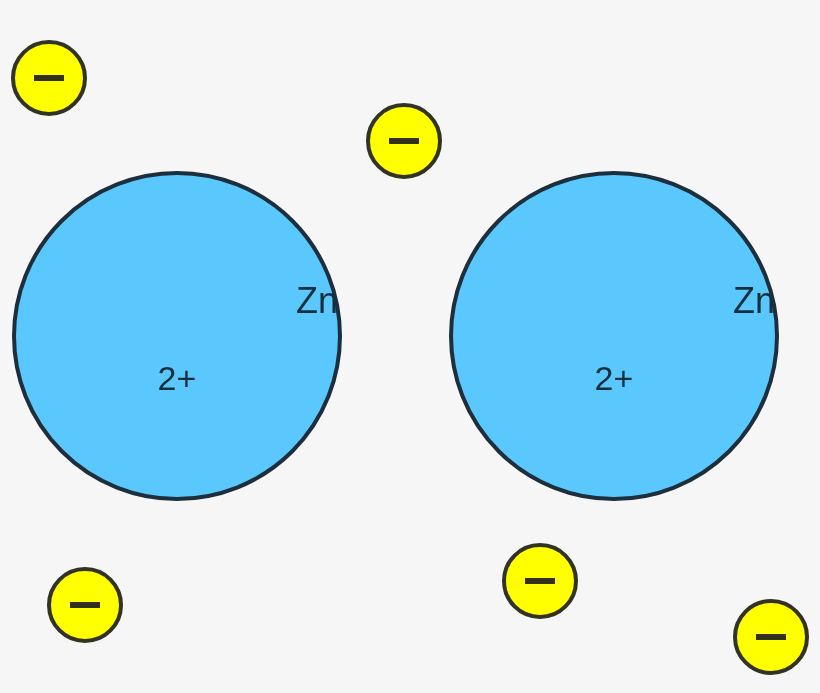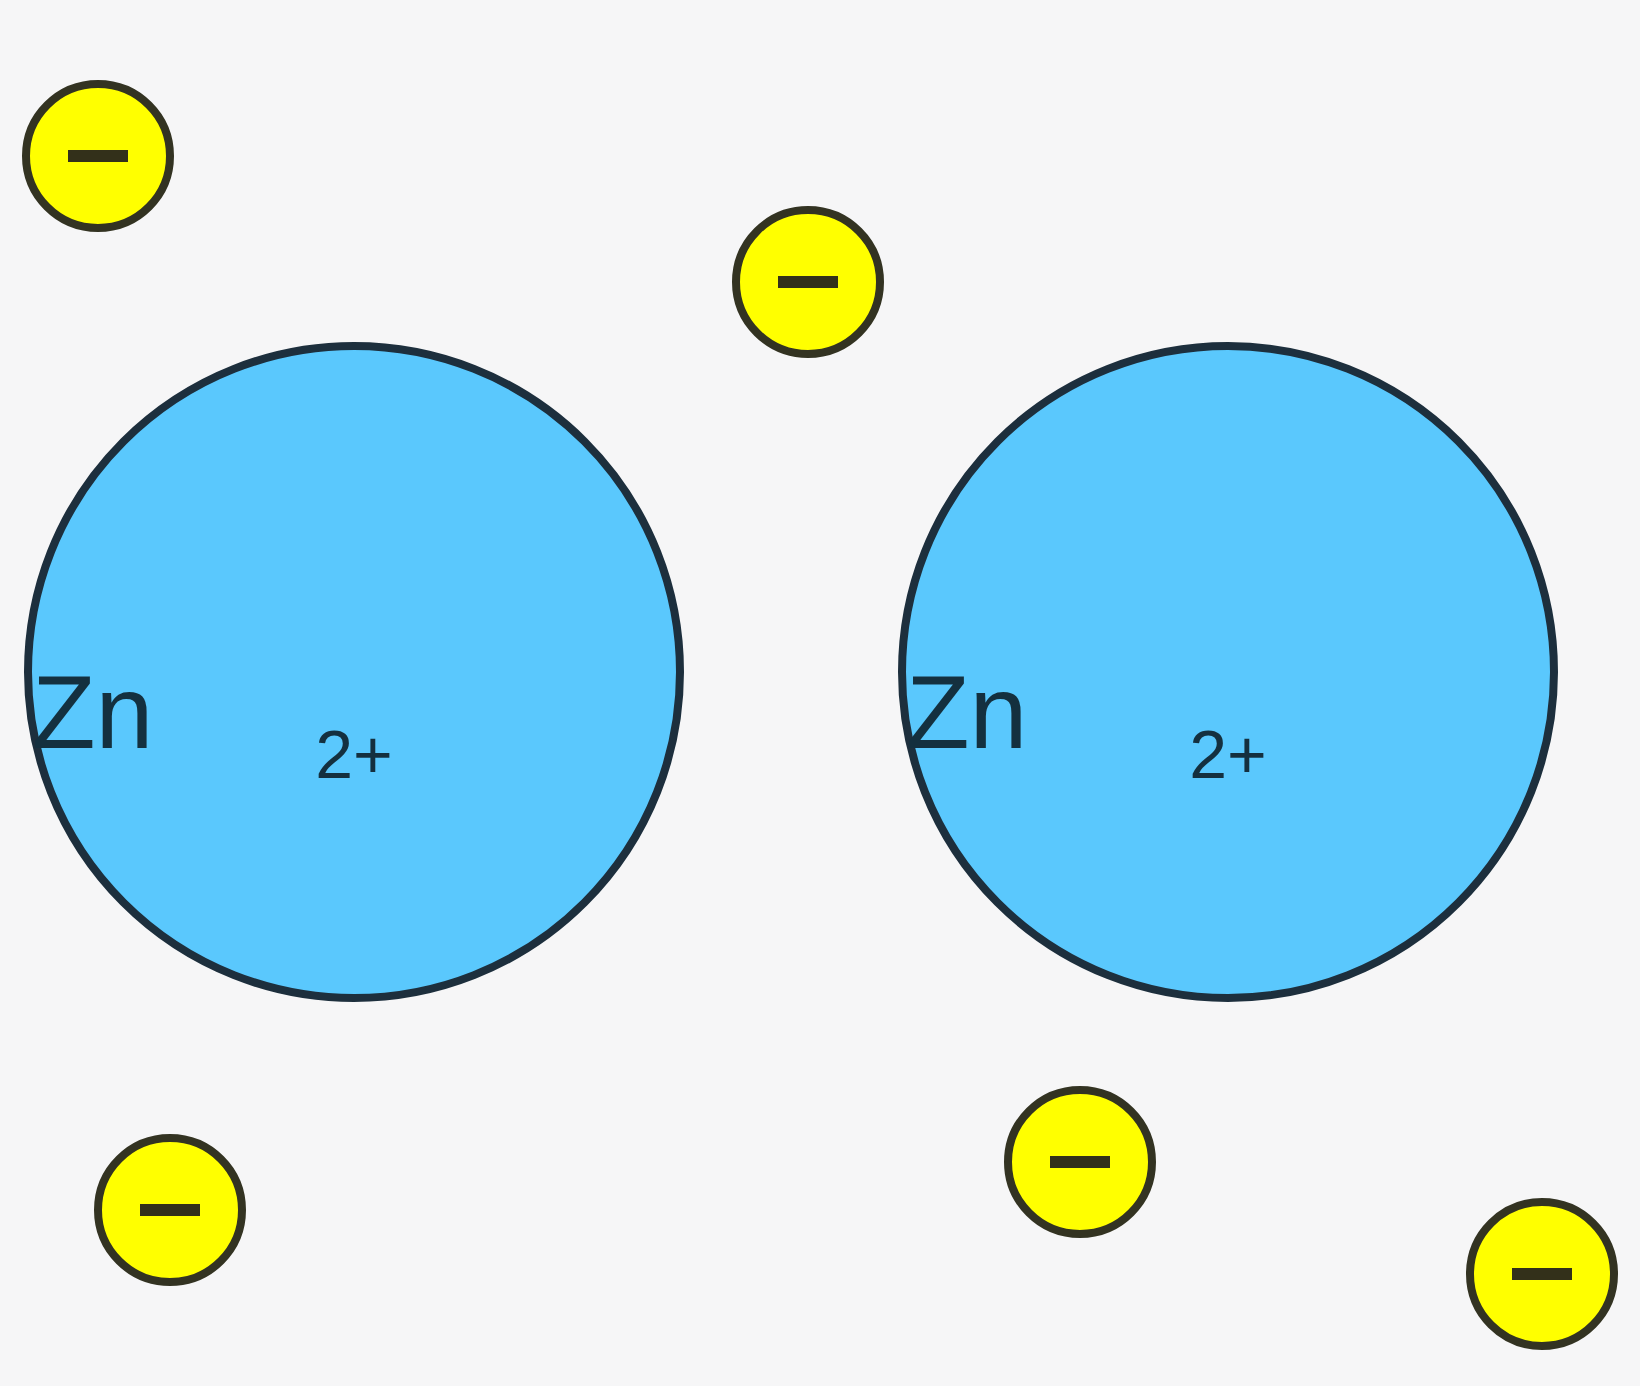--- a/index.html
+++ b/index.html
@@ -1,18 +1,18 @@
 <!DOCTYPE html>
 <html><head>
 <meta charset="utf-8">
 <style>
   html, body { margin:0; padding:0; }
   body { width:820px; height:693px; background:#f6f6f7; position:relative; overflow:hidden; font-family:"Liberation Sans", sans-serif; }
   .ion { position:absolute; border-radius:50%; background:#5ac8fd; border:4px solid #1d2f3d; box-sizing:border-box; }
-  .ion .sym { position:absolute; left:0; right:0; top:108px; text-align:left; font-size:52px; color:#14303f; line-height:1;margin-top:48px; }
+  .ion .sym { position:absolute; left:0; right:0; top:108px; text-align:right; font-size:36px; color:#14303f; line-height:1; }
   .ion .chg { position:absolute; left:0; right:0; top:186px; text-align:center; font-size:34px; color:#14303f; line-height:1; }
   .e { position:absolute; width:76px; height:76px; border-radius:50%; background:#ffff00; border:4px solid #333322; box-sizing:border-box; }
   .e .bar { position:absolute; left:50%; top:50%; width:30px; height:6px; margin-left:-15px; margin-top:-3px; background:#33301a; }
 </style>
 </head>
 <body>
 
 <div class="ion" style="left:12px; top:171px; width:330px; height:330px;">
   <div class="sym">Zn</div>
   <div class="chg">2+</div>

